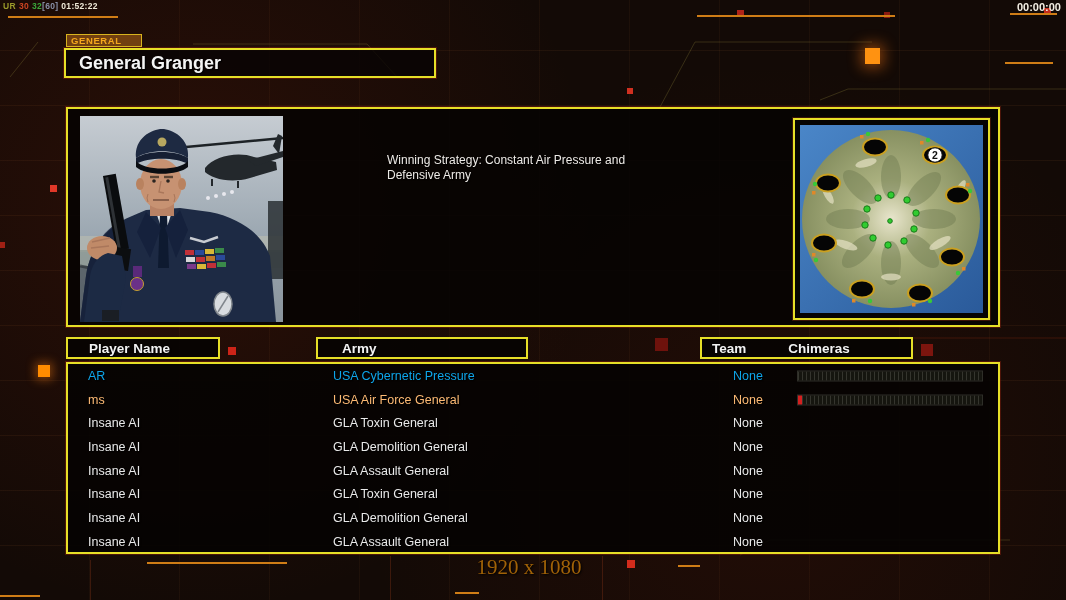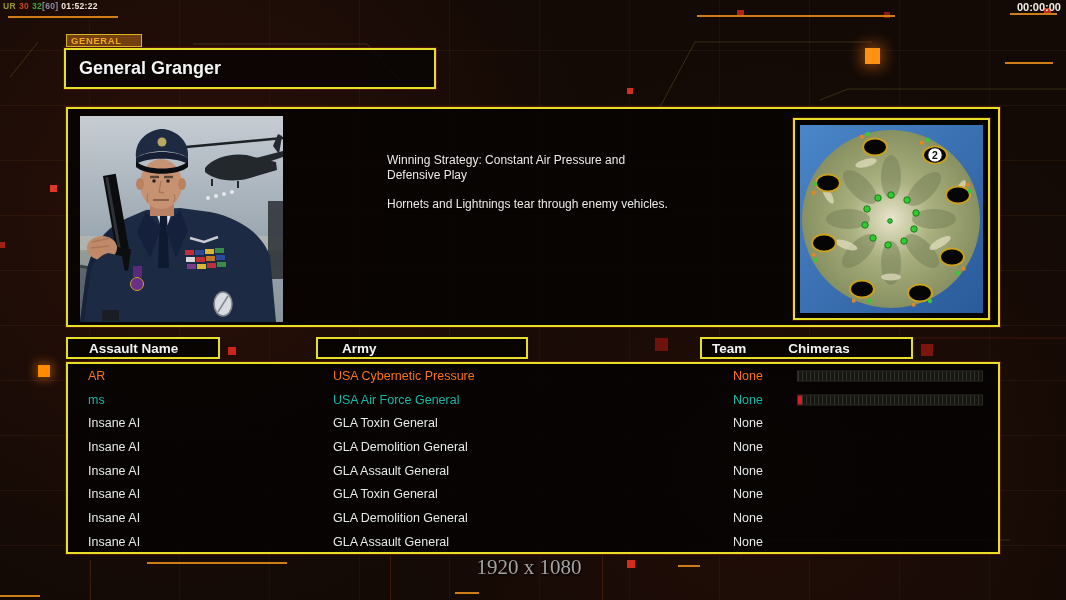--- a/index.html
+++ b/index.html
@@ -26,21 +26,21 @@
   .debug-text span{margin-right:3px;}
   .timer{position:absolute;right:5px;top:1px;font-size:11px;font-weight:bold;color:#f2ede2;}
 
   .general-tab{
     position:absolute;left:66px;top:34px;width:76px;height:13px;
     background:#713f10;border:1px solid #d8b31e;
     font-size:9.5px;font-weight:bold;letter-spacing:.6px;color:#f5a71c;
     display:flex;align-items:center;padding-left:4px;box-sizing:border-box;
   }
   .title-box{
-    position:absolute;left:64px;top:48px;width:372px;height:41px;
+    position:absolute;left:64px;top:48px;width:372px;height:30px;
     background:rgba(8,4,4,.80);border:2px solid var(--yellow,#e6df27);
     box-shadow:0 0 0 1px rgba(120,30,12,.55);
     display:flex;align-items:center;box-sizing:border-box;padding-left:13px;
     font-size:18px;font-weight:600;color:#f4f4f4;text-shadow:1px 1px 1px #000;
   }
 
   .main-panel{
     position:absolute;left:66px;top:107px;width:934px;height:220px;
     background:rgba(6,3,2,.88);border:2px solid var(--yellow,#e6df27);
     box-shadow:0 0 0 1px rgba(120,30,12,.55);box-sizing:border-box;
@@ -78,21 +78,21 @@
   .c-team{left:665px;}
   .c-bar{
     position:absolute;left:729px;top:6px;width:186px;height:11px;box-sizing:border-box;
     border:1px solid #2e2e28;
     background:repeating-linear-gradient(90deg,#35352e 0 1px,#15150f 1px 4px);
   }
   .c-bar .fill{position:absolute;left:0;top:0;height:100%;background:#d42020;display:block;width:0;}
 
   .resolution{
     position:absolute;left:0;right:8px;top:555px;text-align:center;
-    font-family:"Liberation Serif",serif;font-size:21px;color:#a3a3a3;text-shadow:1px 1px 2px #000;
+    font-family:"Liberation Serif",serif;font-size:21px;color:#a16207;text-shadow:1px 1px 2px #000;
   }
 </style>
 </head>
 <body>
 
 <div class="screen" style="--yellow: #e6df27;">
 
   <div class="bg-grid"></div>
 
   <svg class="bg-lines" width="1066" height="600">
@@ -235,22 +235,21 @@
           <rect x="53" y="150" width="9" height="11" fill="#5a2a7a"></rect>
           <circle cx="57" cy="168" r="6.5" fill="#6a3088" stroke="#c8a030" stroke-width="1"></circle>
         </g>
         <ellipse cx="143" cy="188" rx="9" ry="12" fill="#d8dce0" stroke="#80868c" stroke-width="1.5"></ellipse>
         <line x1="138" y1="196" x2="148" y2="180" stroke="#80868c" stroke-width="1.5"></line>
       </svg>
     </div>
 
     <div class="strategy">
       <p>Winning Strategy: Constant Air Pressure and
- Defensive Play</p>
-      <p>Hornets and Lightnings tear through enemy vehicles.</p>
+ Defensive Army</p>
     </div>
 
     <div class="map-frame">
       <svg width="183" height="188" viewBox="0 0 183 188">
         <defs>
           <linearGradient id="mapbg" x1="0" y1="0" x2="1" y2="1">
             <stop offset="0" stop-color="#4a86c8"></stop>
               <stop offset="1" stop-color="#2a5a9a"></stop>
           </linearGradient>
           <radialGradient id="terra" cx=".5" cy=".5" r=".5">
@@ -330,41 +329,41 @@
           <g>
             <circle cx="135" cy="30" r="7.2" fill="#ffffff" stroke="#111" stroke-width="1"></circle>
             <text x="135" y="34" text-anchor="middle" font-family="Liberation Sans, sans-serif" font-size="10.5" font-weight="bold" fill="#111">2</text>
           </g>
         </g>
       </svg>
     </div>
   </div>
 
   <div class="hdr-box hdr-player">
-    <span>Assault Name</span>
+    <span>Player Name</span>
   </div>
   <div class="hdr-box hdr-army">
     <span>Army</span>
   </div>
   <div class="hdr-box hdr-team">
     <span>Team</span>
     <span class="gap"></span>
     <span>Chimeras</span>
   </div>
 
   <div class="table-panel">
-    <div class="trow" style="color: #f97316;">
+    <div class="trow" style="color: #0ea5e9;">
       <span class="c-name">AR</span>
       <span class="c-army">USA Cybernetic Pressure</span>
       <span class="c-team">None</span>
       <span class="c-bar">
           <i class="fill" style="width: 0%;"></i>
         </span>
     </div>
-    <div class="trow" style="color: #14b8a6;">
+    <div class="trow" style="color: #fdba74;">
       <span class="c-name">ms</span>
       <span class="c-army">USA Air Force General</span>
       <span class="c-team">None</span>
       <span class="c-bar">
           <i class="fill" style="width: 2%;"></i>
         </span>
     </div>
     <div class="trow" style="color: rgb(233, 233, 233);">
       <span class="c-name">Insane AI</span>
       <span class="c-army">GLA Toxin General</span>

